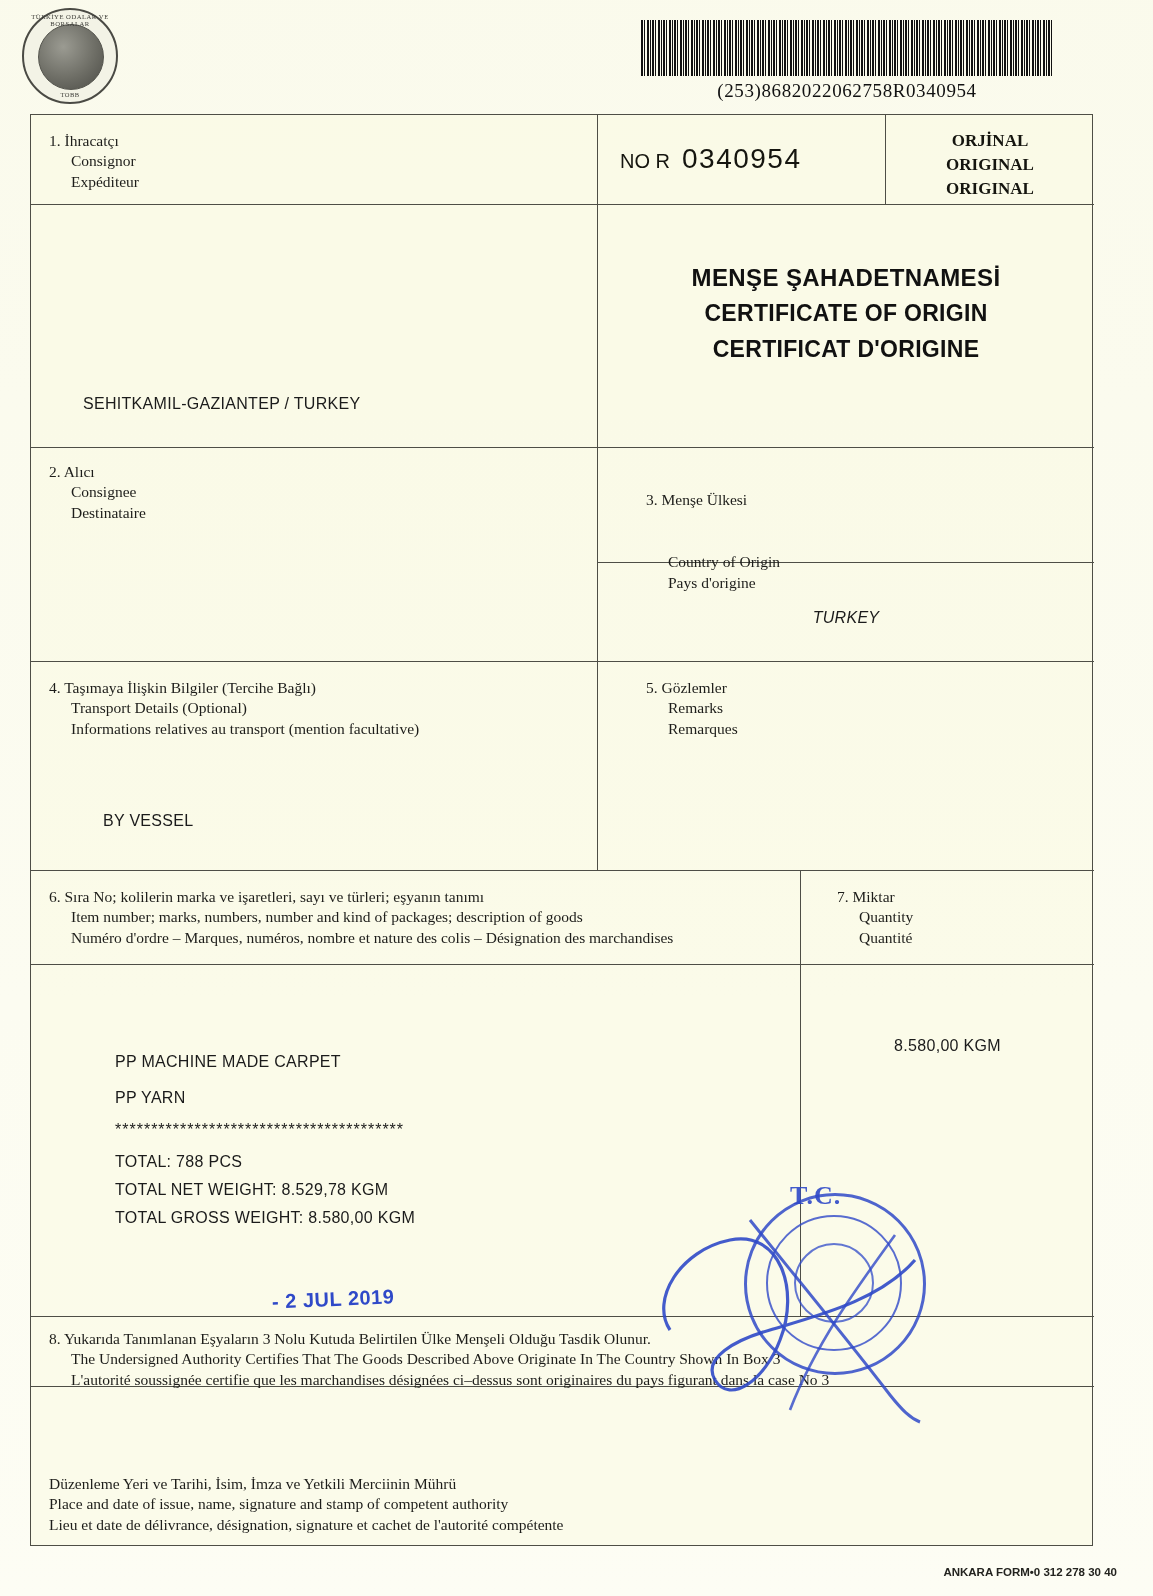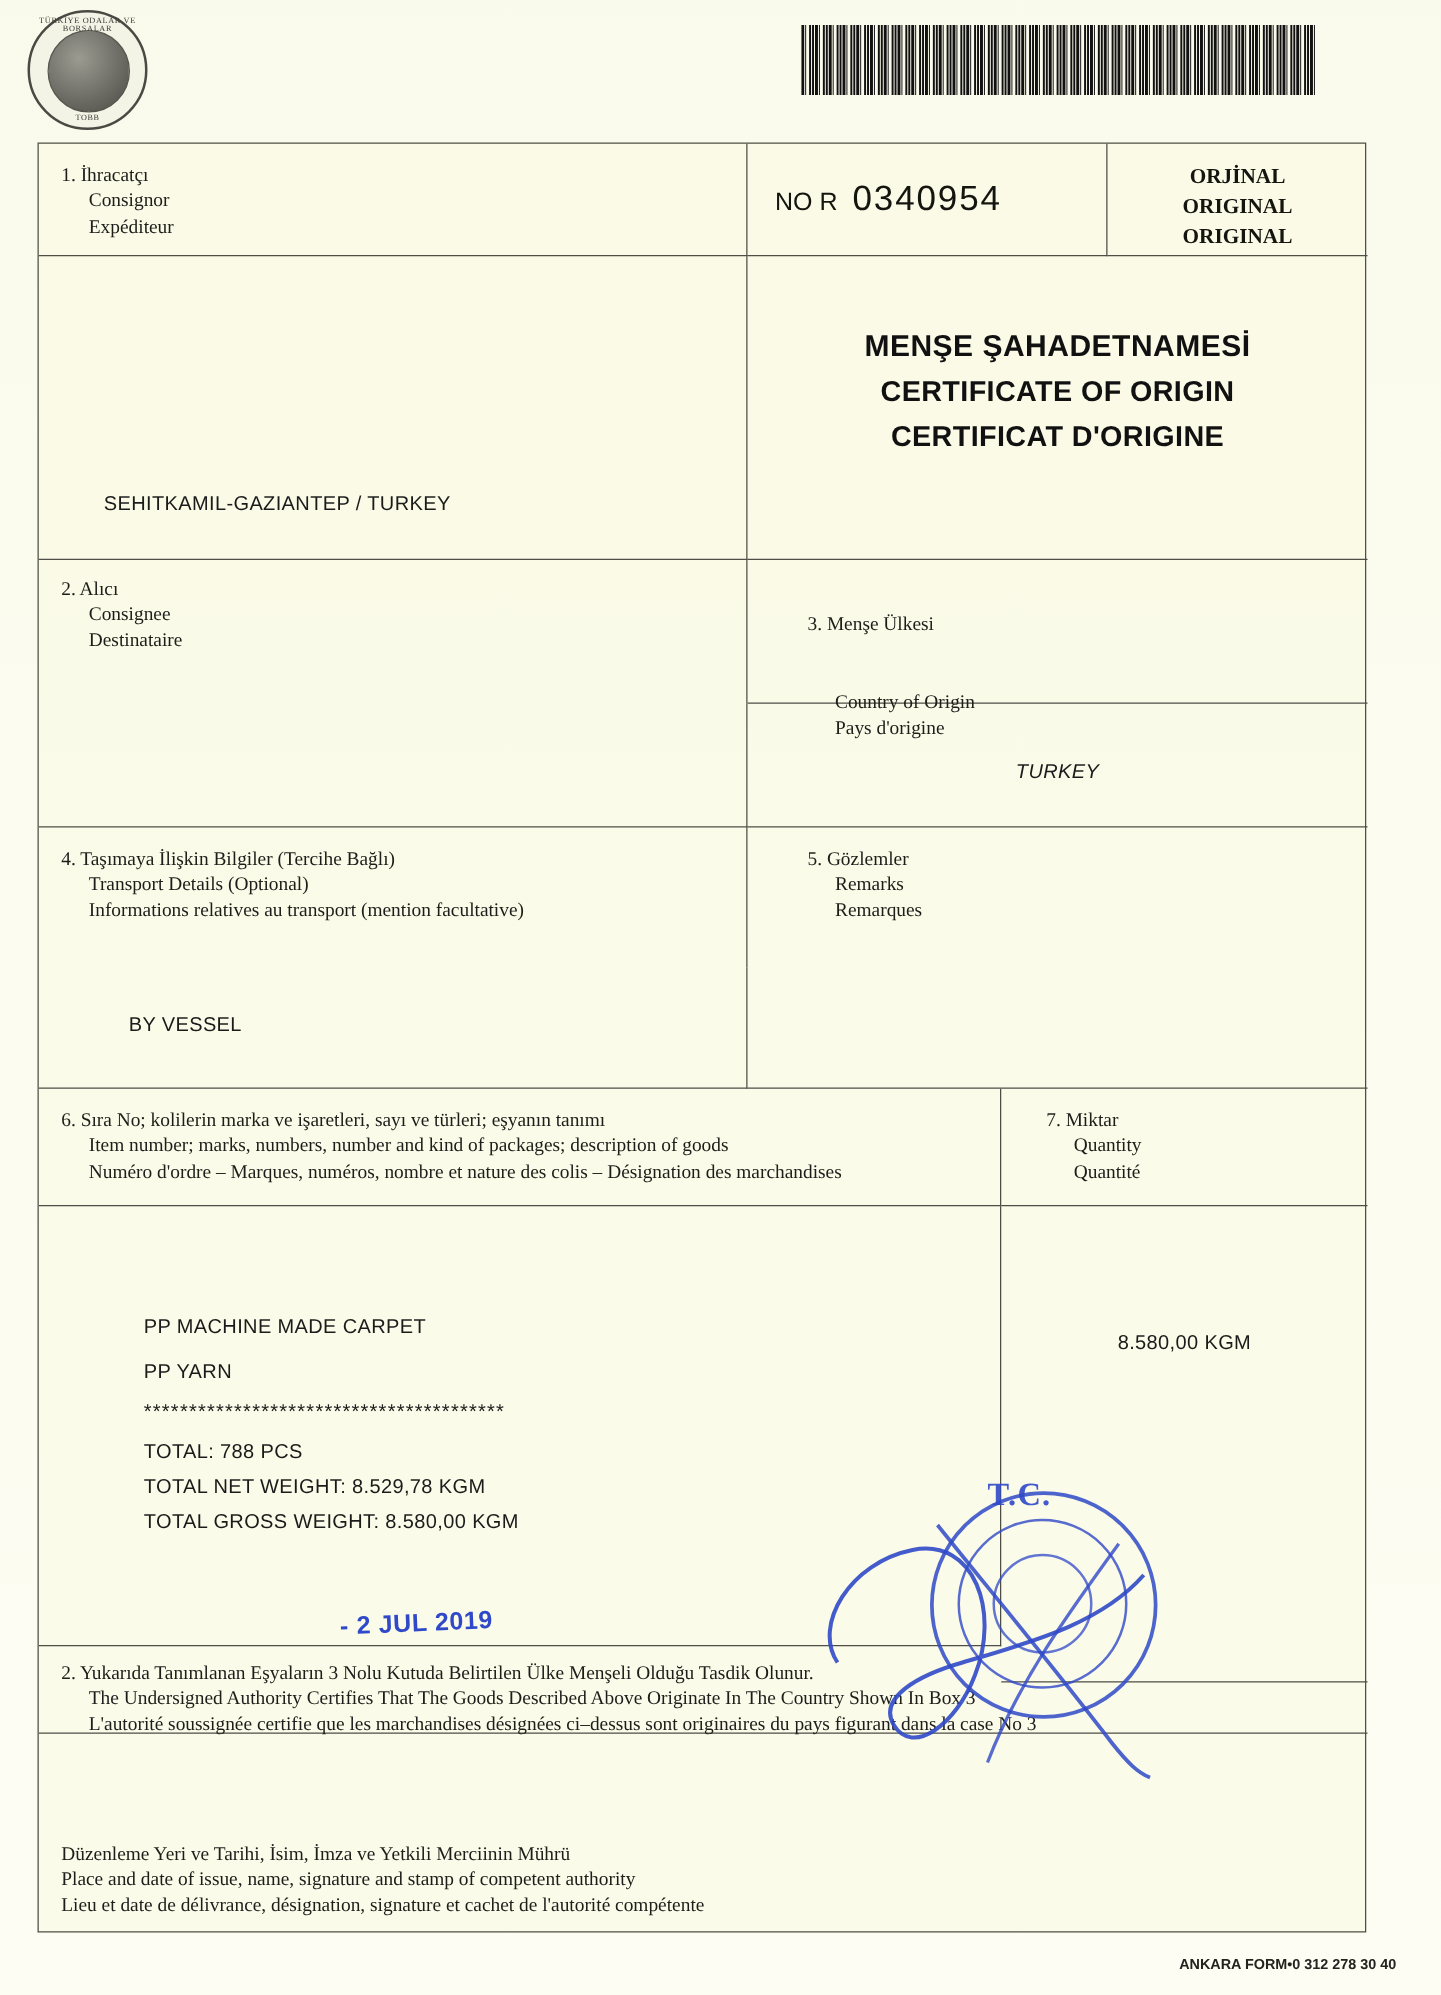--- a/index.html
+++ b/index.html
@@ -256,20 +256,21 @@
     <div class="ring"></div>
     <div class="inner"></div>
     <div class="ringtext">
       <div class="rt-top">TÜRKİYE ODALAR VE BORSALAR</div>
       <div class="rt-bot">TOBB</div>
     </div>
   </div>
 
   <div class="barcode-wrap">
     <div class="barcode"></div>
+    <div class="barcode-num">(253)8682022062758R0340954</div>
   </div>
 
   <div class="ghost" style="left:86px; top:242px; font-size:34px; font-weight:bold;">&nbsp;</div>
   <div class="ghost" style="left:86px; top:456px; font-size:30px; font-weight:bold;">&nbsp;</div>
 
   <div class="frame">
 
     <div class="cell bline-b bline-r" style="left:0; top:0; width:567px; height:90px;">
       <div class="lbl" style="padding:16px 0 0 18px;">
         <div>1. İhracatçı</div>
@@ -372,27 +373,27 @@
       <div style="padding:88px 0 0 84px;">
         <div class="hand" style="margin-bottom:18px;">PP MACHINE MADE CARPET</div>
         <div class="hand" style="margin-bottom:14px;">PP YARN</div>
         <div class="asterisks" style="margin-bottom:14px;">****************************************</div>
         <div class="hand" style="margin-bottom:10px;">TOTAL: 788 PCS</div>
         <div class="hand" style="margin-bottom:10px;">TOTAL NET WEIGHT: 8.529,78 KGM</div>
         <div class="hand">TOTAL GROSS WEIGHT: 8.580,00 KGM</div>
       </div>
     </div>
 
-    <div class="cell bline-b" style="left:770px; top:879px; width:293px; height:352px;">
+    <div class="cell bline-b" style="left:770px; top:850px; width:293px; height:352px;">
       <div class="hand" style="padding:72px 0 0 0; text-align:center;">8.580,00 KGM</div>
     </div>
 
     <div class="cell bline-b" style="left:0; top:1202px; width:1063px; height:70px;">
       <div class="lbl" style="padding:12px 16px 0 18px;">
-        <div>2. Yukarıda Tanımlanan Eşyaların 3 Nolu Kutuda Belirtilen Ülke Menşeli Olduğu Tasdik Olunur.</div>
+        <div>8. Yukarıda Tanımlanan Eşyaların 3 Nolu Kutuda Belirtilen Ülke Menşeli Olduğu Tasdik Olunur.</div>
         <div style="padding-left:22px;">The Undersigned Authority Certifies That The Goods Described Above Originate In The Country Shown In Box 3</div>
         <div style="padding-left:22px;">L'autorité soussignée certifie que les marchandises désignées ci–dessus sont originaires du pays figurant dans la case No 3</div>
       </div>
     </div>
 
     <div class="cell" style="left:0; top:1272px; width:1063px; height:158px;">
       <div class="lbl" style="position:absolute; left:18px; bottom:10px;">
         <div>Düzenleme Yeri ve Tarihi, İsim, İmza ve Yetkili Merciinin Mührü</div>
         <div>Place and date of issue, name, signature and stamp of competent authority</div>
         <div>Lieu et date de délivrance, désignation, signature et cachet de l'autorité compétente</div>

